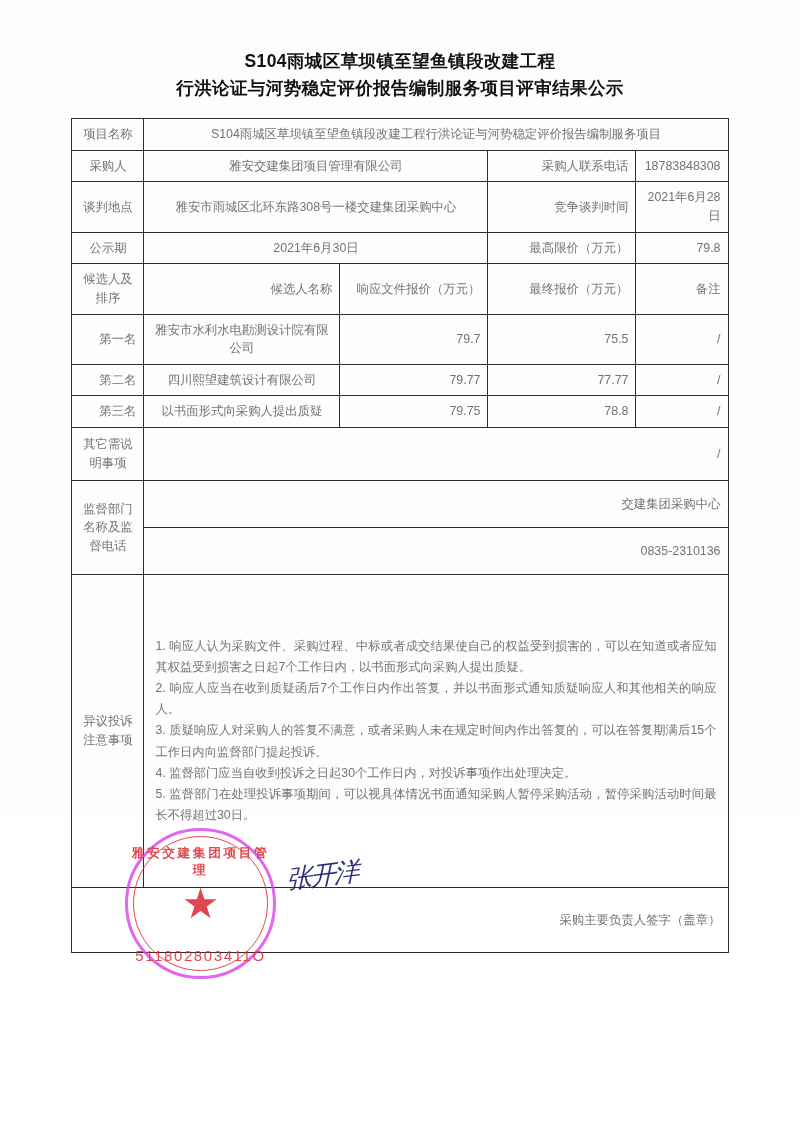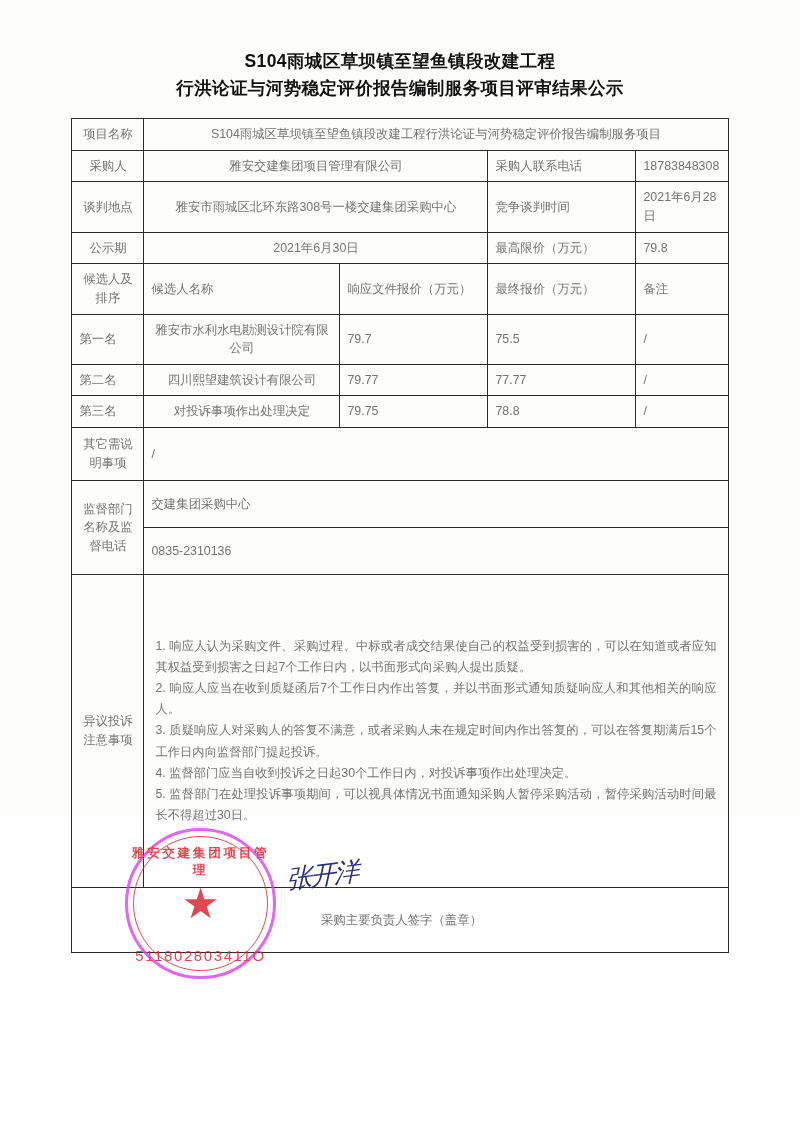--- a/index.html
+++ b/index.html
@@ -39,21 +39,21 @@
     table-layout: fixed;
   }
   table.main td {
     border: 1px solid #2b2b2b;
     font-size: 12.4px;
     color: #737373;
     padding: 6px 7px;
     vertical-align: middle;
     line-height: 1.5;
   }
-  .c-center { text-align: left; }
+  .c-center { text-align: right; }
   .c-left { text-align: center; }
   .lbl {
     text-align: center;
     white-space: pre-line;
   }
   .tall-note {
     height: 300px;
     vertical-align: middle;
   }
   .note-body {
@@ -188,21 +188,21 @@
       </tr>
       <tr>
         <td class="c-center">第二名</td>
         <td class="c-left">四川熙望建筑设计有限公司</td>
         <td class="c-center">79.77</td>
         <td class="c-center">77.77</td>
         <td class="c-center">/</td>
       </tr>
       <tr>
         <td class="c-center">第三名</td>
-        <td class="c-left">对投诉事项作出处理决定</td>
+        <td class="c-left">以书面形式向采购人提出质疑</td>
         <td class="c-center">79.75</td>
         <td class="c-center">78.8</td>
         <td class="c-center">/</td>
       </tr>
 
       <tr>
         <td class="lbl">其它需说
 明事项</td>
         <td class="c-center" colspan="4" style="height:40px">/</td>
       </tr>
@@ -225,21 +225,21 @@
             <p>1. 响应人认为采购文件、采购过程、中标或者成交结果使自己的权益受到损害的，可以在知道或者应知其权益受到损害之日起7个工作日内，以书面形式向采购人提出质疑。</p>
             <p>2. 响应人应当在收到质疑函后7个工作日内作出答复，并以书面形式通知质疑响应人和其他相关的响应人。</p>
             <p>3. 质疑响应人对采购人的答复不满意，或者采购人未在规定时间内作出答复的，可以在答复期满后15个工作日内向监督部门提起投诉。</p>
             <p>4. 监督部门应当自收到投诉之日起30个工作日内，对投诉事项作出处理决定。</p>
             <p>5. 监督部门在处理投诉事项期间，可以视具体情况书面通知采购人暂停采购活动，暂停采购活动时间最长不得超过30日。</p>
           </div>
         </td>
       </tr>
 
       <tr class="sign-row">
-        <td class="c-center" colspan="5" style="text-align:center; padding-left:10px">采购主要负责人签字（盖章）</td>
+        <td class="c-center" colspan="5" style="text-align:right; padding-left:10px">采购主要负责人签字（盖章）</td>
       </tr>
     </tbody>
   </table>
 
   <div class="seal">
     <div class="seal-inner"></div>
     <div class="seal-top-text">雅安交建集团项目管理</div>
     <div class="seal-star">★</div>
     <div class="seal-bottom-text">511802803411O</div>
   </div>

